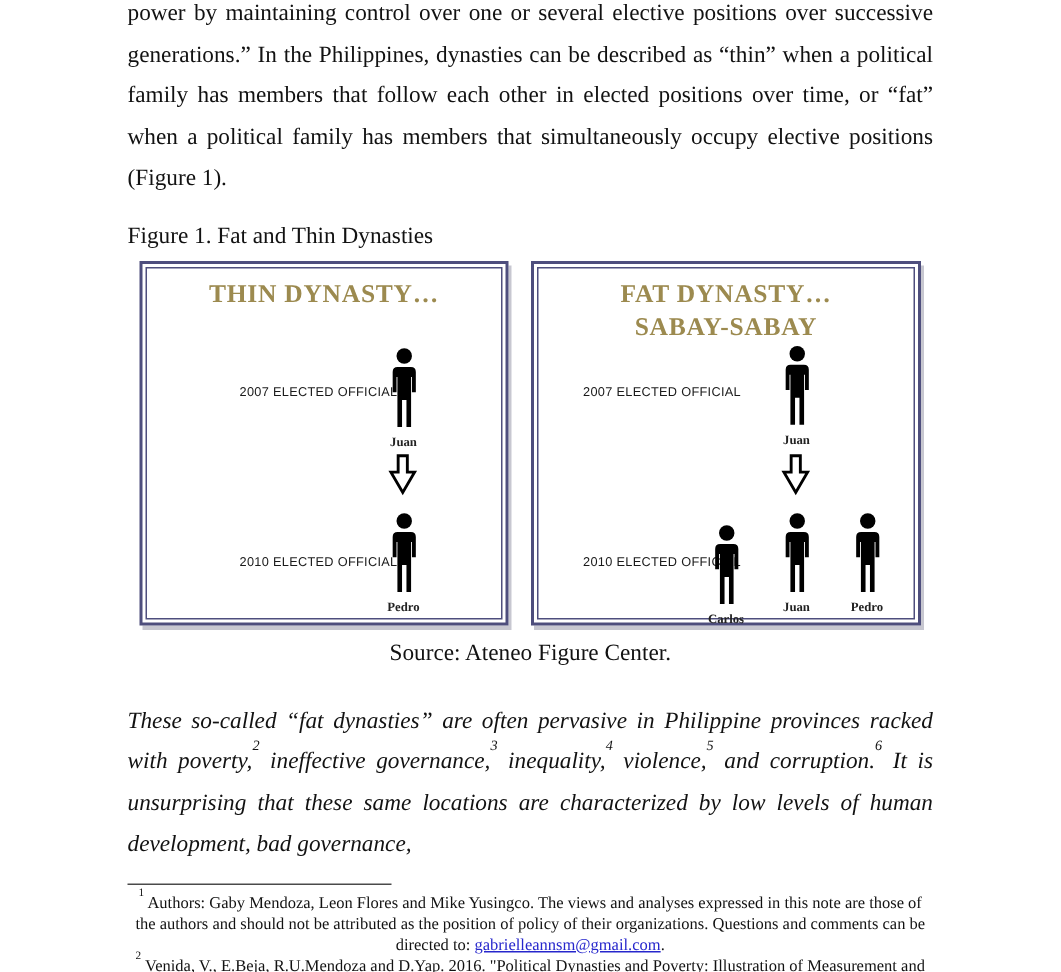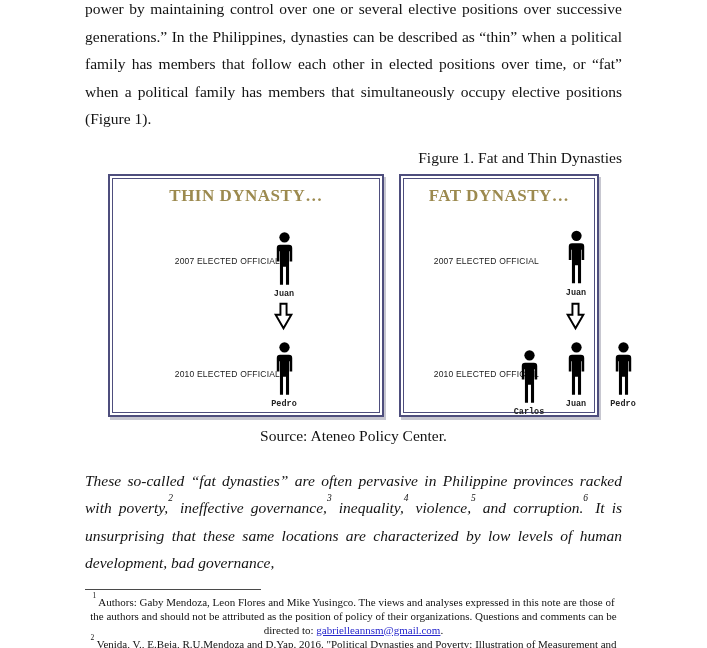--- a/index.html
+++ b/index.html
@@ -3,38 +3,38 @@
 <meta charset="utf-8">
 <style>
   * { margin:0; padding:0; box-sizing:border-box; }
   html,body { width:707px; height:648px; background:#fff; overflow:hidden; }
   body { font-family:"Liberation Serif", serif; color:#121212; }
   .page { position:relative; width:707px; height:648px; }
   .text-col { margin:0 85px; width:537px; }
 
   .intro { font-size:15.5px; line-height:27.5px; text-align:justify; padding-top:0px; margin-top:-5px; }
 
-  .fig-caption { text-align:right; font-size:15.5px; margin-top:15px; line-height:20px; }
+  .fig-caption { text-align:left; font-size:15.5px; margin-top:15px; line-height:20px; }
 
   .panels { display:flex; justify-content:center; gap:15px; margin-top:6px; }
   .panel { position:relative; height:243px; border:2px solid #4e4e7d; background:#fff;
            box-shadow:2px 3px 0 rgba(130,130,150,.45); }
   .panel::before { content:''; position:absolute; inset:2px; border:1px solid #4e4e7d; pointer-events:none; }
-  .panel-left { width:276px; }
-  .panel-right { width:200px; }
+  .panel-left { width:246px; }
+  .panel-right { width:260px; }
 
   .panel-title { position:absolute; top:9px; left:0; right:0; text-align:center;
                  font-weight:bold; font-size:17px; line-height:1.3; color:#9c8a4f; letter-spacing:.5px; }
 
   .elabel { position:absolute; font-family:"Liberation Sans", sans-serif; font-weight:normal;
             font-size:8.5px; letter-spacing:.2px; color:#1a1a1a; text-align:right; }
 
   .fig-person { position:absolute; width:50px; display:flex; flex-direction:column; align-items:center; }
   .fig-person svg { display:block; }
-  .pname { font-family:Liberation Mono, monospace; font-weight:bold; font-size:8.5px;
+  .pname { font-family:Liberation Serif, serif; font-weight:bold; font-size:8.5px;
            color:#222; margin-top:3px; text-align:center; }
 
   .down-arrow { position:absolute; }
 
   .source-line { text-align:center; font-size:15.5px; margin-top:9px; line-height:20px; }
 
   .body-para { font-size:15.5px; line-height:27.5px; text-align:justify; margin-top:21px;font-style:italic; }
   sup.fnref { font-size:9.5px; line-height:0; position:relative; top:-6px; }
 
   .fn-divider { width:176px; border-top:1px solid #4a4a4a; margin-top:12px; }
@@ -81,20 +81,21 @@
             <circle cx="17" cy="7" r="7" fill="#000"></circle>
             <path fill="#000" d="M11 17 H23 Q27.5 17 27.5 21.5 V40 H24 V26 H23.2 V71.5 H19 V47 H15 V71.5 H10.8 V26 H10 V40 H6.5 V21.5 Q6.5 17 11 17 Z"></path>
           </svg>
           <div class="pname">Pedro</div>
         </div>
       </div>
 
       <div class="panel panel-right">
         <div class="panel-title">
           <div>FAT DYNASTY…</div>
+          <div>SABAY-SABAY</div>
         </div>
 
         <div class="elabel" style="left:6px; top:80px; width:132px;">2007 ELECTED OFFICIAL</div>
 
         <div class="fig-person" style="left:150px; top:54px;">
           <svg viewBox="0 0 34 73" width="25" height="55">
             <circle cx="17" cy="7" r="7" fill="#000"></circle>
             <path fill="#000" d="M11 17 H23 Q27.5 17 27.5 21.5 V40 H24 V26 H23.2 V71.5 H19 V47 H15 V71.5 H10.8 V26 H10 V40 H6.5 V21.5 Q6.5 17 11 17 Z"></path>
           </svg>
           <div class="pname">Juan</div>
@@ -125,21 +126,21 @@
         <div class="fig-person" style="left:197px; top:166px;">
           <svg viewBox="0 0 34 73" width="25" height="54">
             <circle cx="17" cy="7" r="7" fill="#000"></circle>
             <path fill="#000" d="M11 17 H23 Q27.5 17 27.5 21.5 V40 H24 V26 H23.2 V71.5 H19 V47 H15 V71.5 H10.8 V26 H10 V40 H6.5 V21.5 Q6.5 17 11 17 Z"></path>
           </svg>
           <div class="pname">Pedro</div>
         </div>
       </div>
     </div>
 
-    <div class="source-line">Source: Ateneo Policy Center.</div>
+    <div class="source-line">Source: Ateneo Figure Center.</div>
 
     <p class="body-para"><span>These so-called “fat dynasties” are often pervasive in Philippine provinces racked with poverty,</span><sup class="fnref">2</sup><span> ineffective governance,</span><sup class="fnref">3</sup><span> inequality,</span><sup class="fnref">4</sup><span> violence,</span><sup class="fnref">5</sup><span> and corruption.</span><sup class="fnref">6</sup><span> It is unsurprising that these same locations are characterized by low levels of human development, bad governance,</span></p>
 
     <div class="fn-divider"></div>
 
     <div class="footnotes">
       <p class="footnote"><sup class="fnmark">1</sup><span> Authors: Gaby Mendoza, Leon Flores and Mike Yusingco. The views and analyses expressed in this note are those of the authors and should not be attributed as the position of policy of their organizations. Questions and comments can be directed to: </span><a href="#" class="email-link">gabrielleannsm@gmail.com</a><span>.</span></p>
 
       <p class="footnote"><sup class="fnmark">2</sup><span> Venida, V., E.Beja, R.U.Mendoza and D.Yap. 2016. "Political Dynasties and Poverty: Illustration of Measurement and Initial Evidence of Linkages in the Philippines" </span></p>
 

